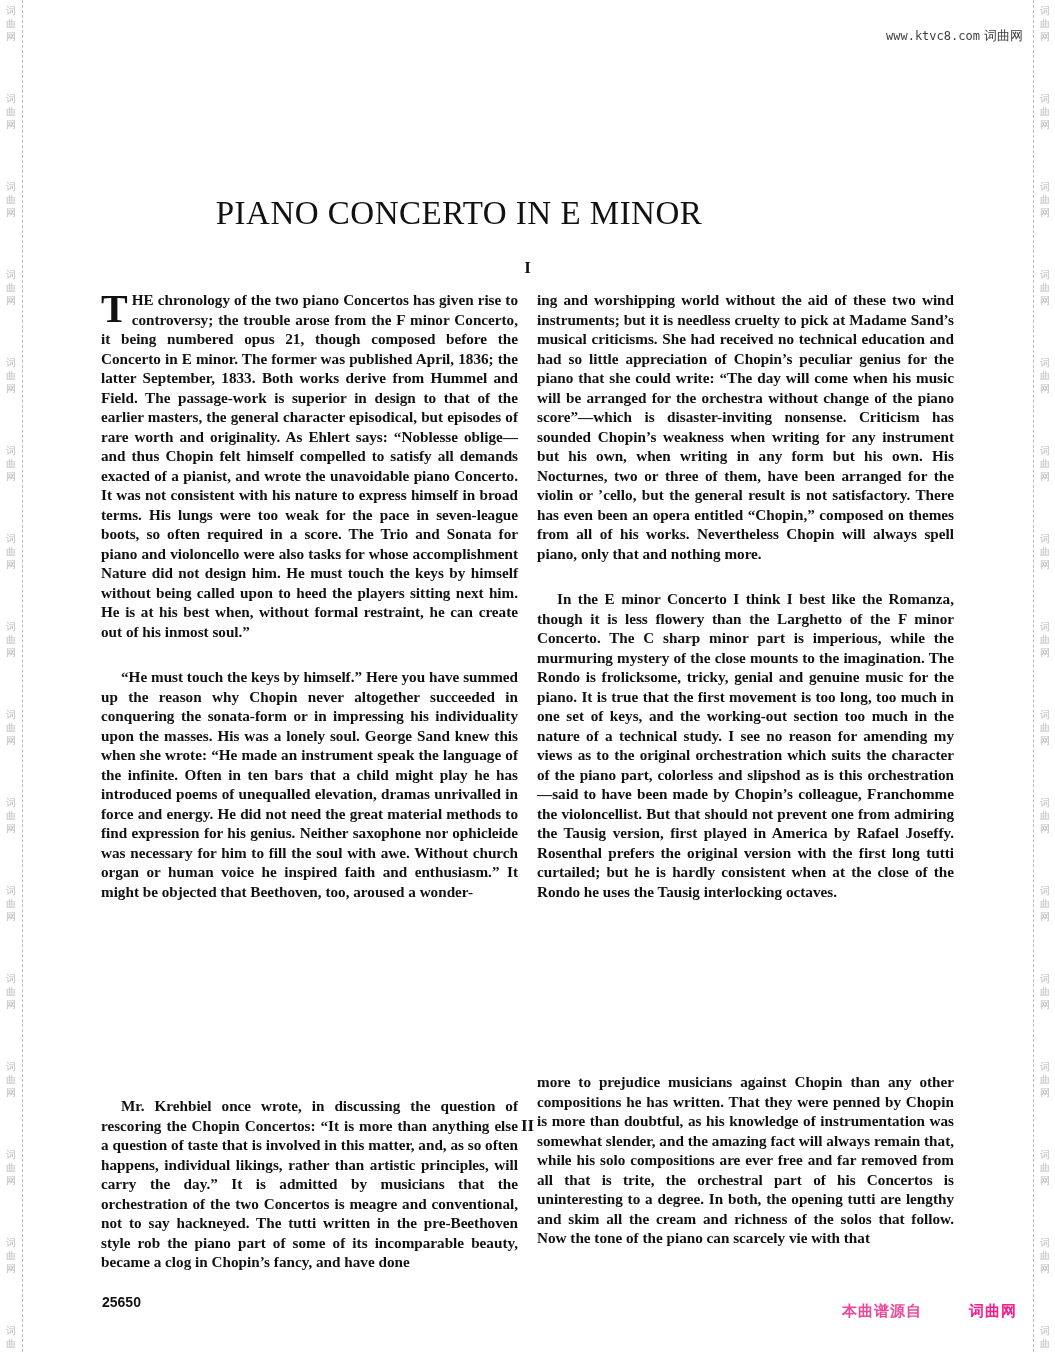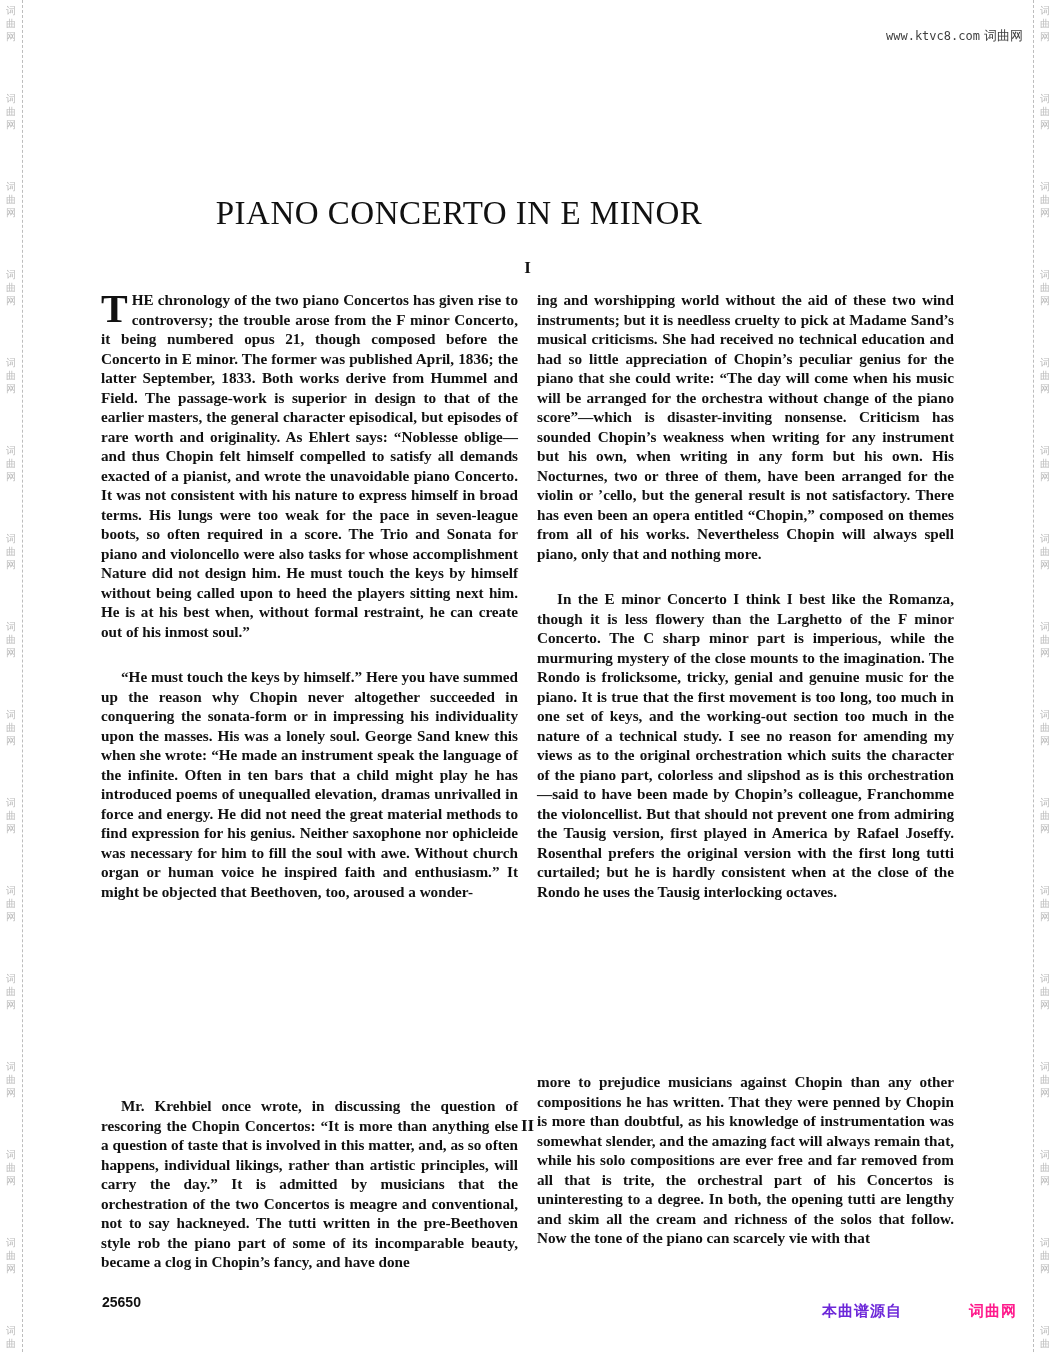--- a/index.html
+++ b/index.html
@@ -23,22 +23,22 @@
                  font-family: "Liberation Serif", serif; font-weight: bold; font-size: 17px; }
 
   .col { position: absolute; width: 417px; font-family: "Liberation Serif", serif; font-weight: bold;
          font-size: 15.2px; line-height: 19.5px; text-align: justify; }
   .col p { margin: 0; }
   .col p.indent { text-indent: 20px; margin-top: 26px; }
   .dropcap { float: left; font-size: 40px; line-height: 34px; margin: 2px 4px 0 0; font-weight: bold; }
 
   .page-num { position: absolute; top: 1294px; left: 102px; font-family: "Liberation Sans", sans-serif;
               font-size: 14px; font-weight: bold; }
-  .footer-source { position: absolute; top: 1302px; left: 822px; font-family: "DejaVu Sans", sans-serif;
-                   font-size: 15px; font-weight: bold; color: #6d28d9; letter-spacing: 1px; }
+  .footer-source { position: absolute; top: 1302px; left: 842px; font-family: "DejaVu Sans", sans-serif;
+                   font-size: 15px; font-weight: bold; color: #ec4899; letter-spacing: 1px; }
   .footer-brand { position: absolute; top: 1302px; left: 969px; font-family: "DejaVu Sans", sans-serif;
                   font-size: 15px; font-weight: bold; letter-spacing: 1px; }
 </style>
 </head>
 <body>
 
 <div class="margin-left" id="wm-left">
     <div class="wm-group" style="top: 4px;">
       <span>词</span>
       <span>曲</span>

